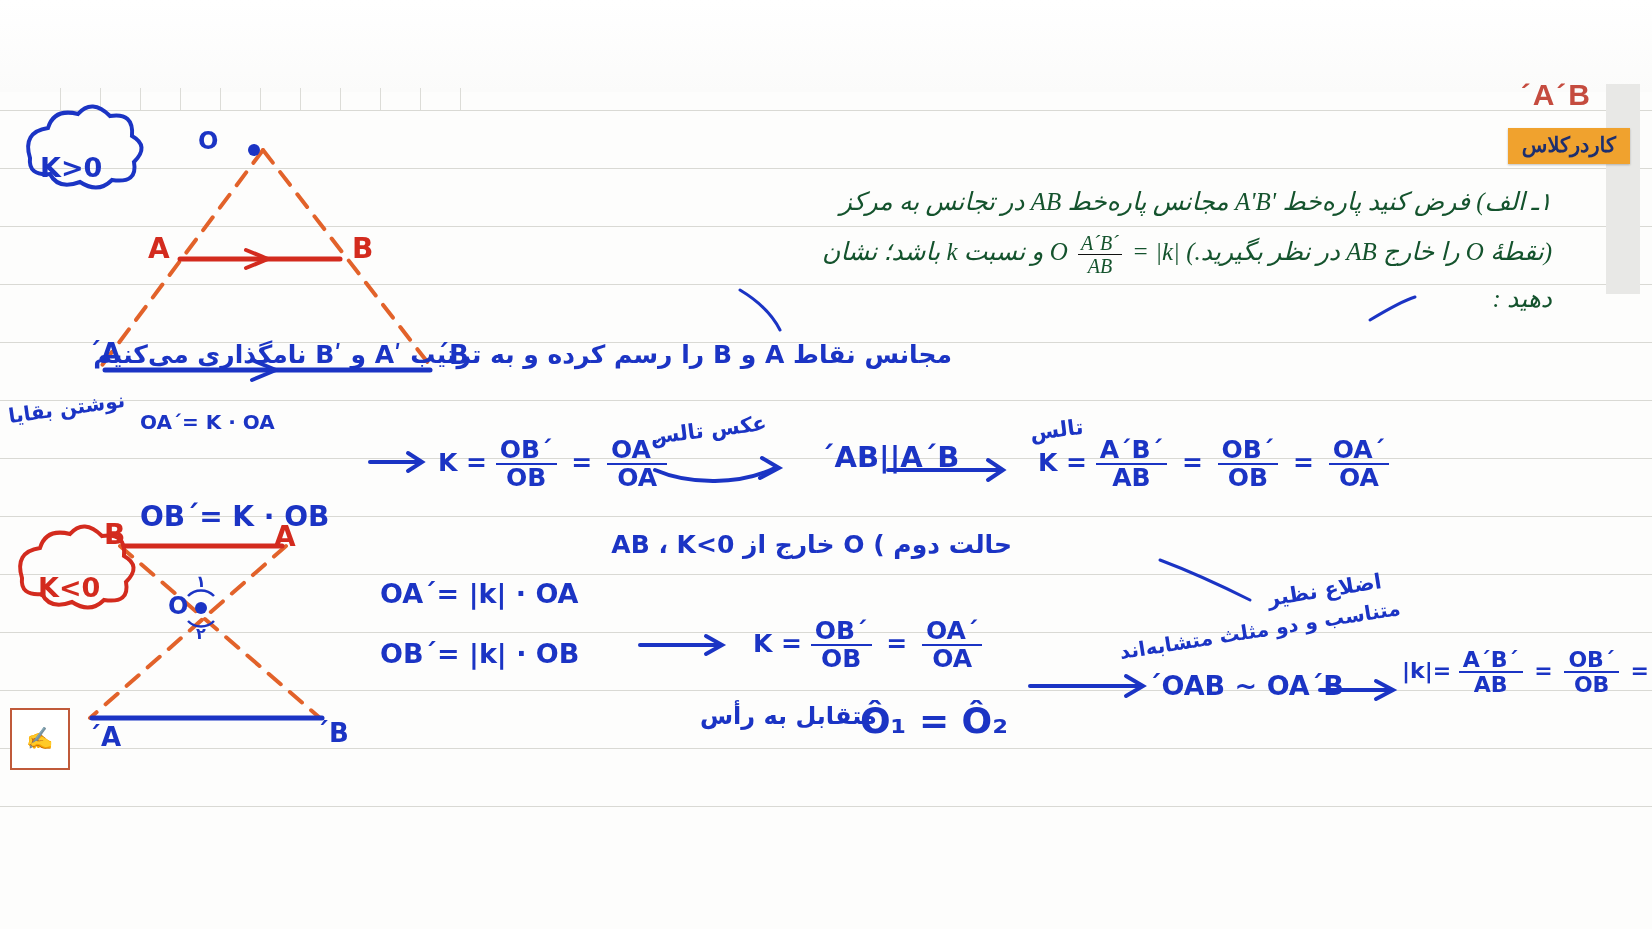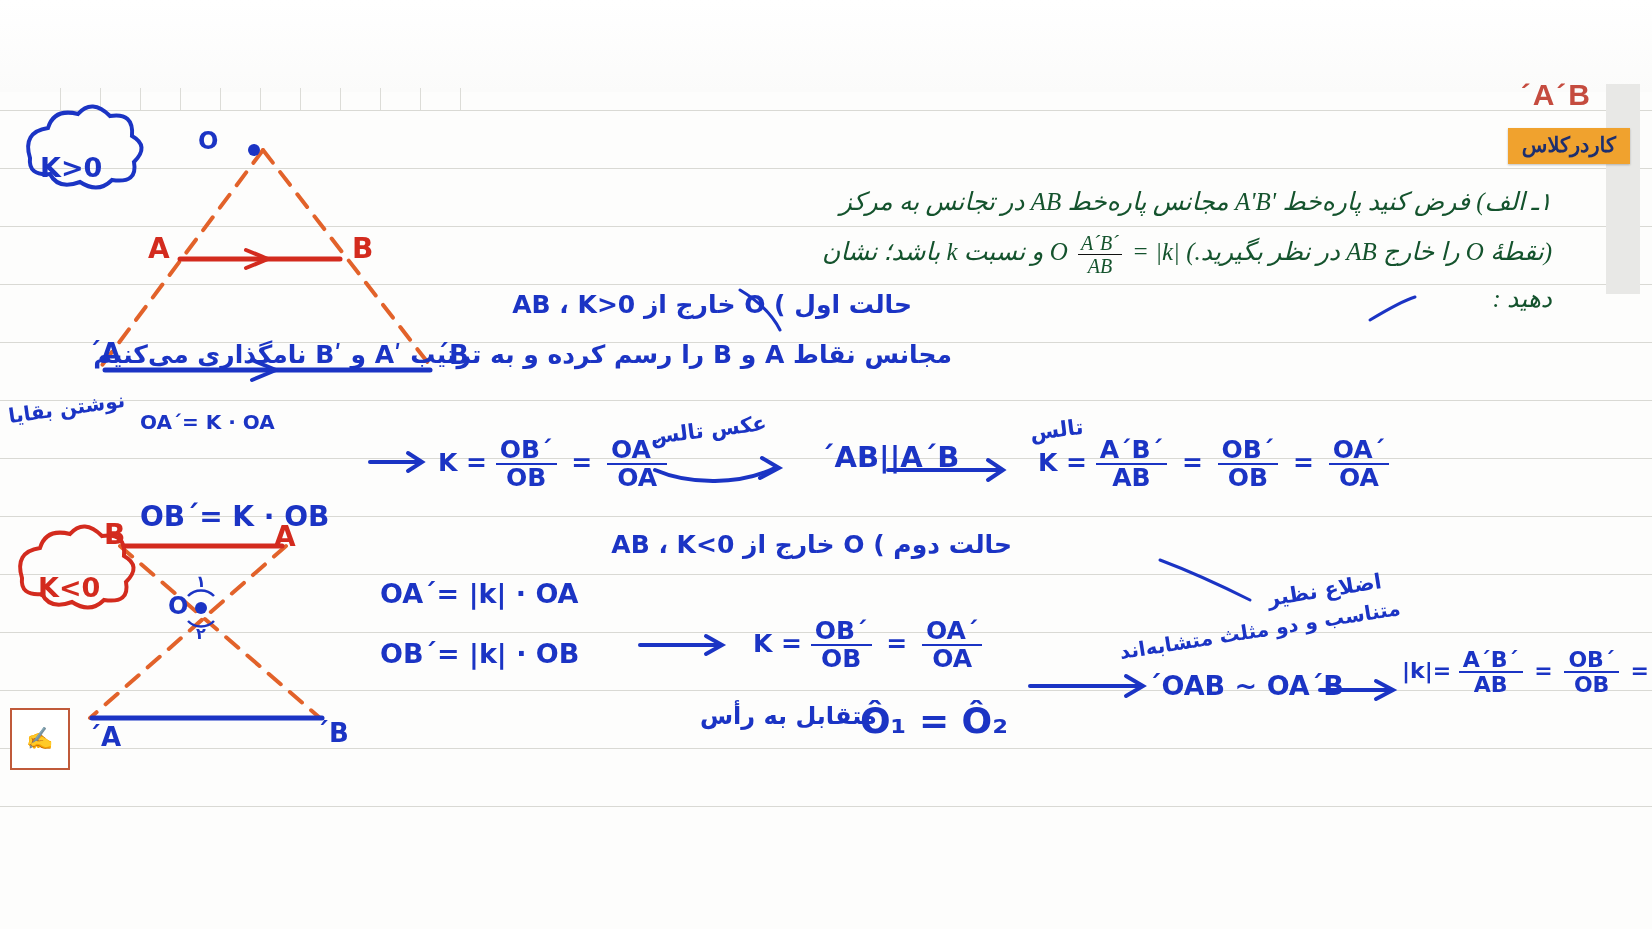--- a/index.html
+++ b/index.html
@@ -208,21 +208,20 @@
   <div class="hw blue" style="left:436px;top:340px;font-size:26px;">B´</div>
 
   <div class="hw red" style="left:104px;top:518px;font-size:28px;">B</div>
   <div class="hw red" style="left:274px;top:520px;font-size:28px;">A</div>
   <div class="hw blue" style="left:168px;top:592px;font-size:24px;">O</div>
   <div class="hw blue" style="left:196px;top:572px;font-size:16px;">١</div>
   <div class="hw blue" style="left:196px;top:624px;font-size:16px;">٢</div>
   <div class="hw blue" style="left:88px;top:722px;font-size:26px;">A´</div>
   <div class="hw blue" style="left:316px;top:718px;font-size:26px;">B´</div>
 
-  <div class="hw hw-fa blue" style="right:740px;top:290px;font-size:25px;">حالت اول )   O خارج از AB ، K&gt;0</div>
   <div class="hw hw-fa blue" style="right:700px;top:340px;font-size:25px;">مجانس نقاط A و B را رسم کرده و به ترتیب ʹA و ʹB نامگذاری می‌کنیم</div>
   <div class="hw hw-fa blue" style="left:8px;top:396px;font-size:20px;transform:rotate(-8deg);">نوشتن بقایا</div>
 
   <div class="hw blue" style="left:140px;top:410px;font-size:20px;">OA´= K · OA</div>
   <div class="hw blue" style="left:140px;top:460px;font-size:28px;margin-top:40px;">OB´= K · OB</div>
 
   <div class="hw blue" style="left:430px;top:437px;font-size:25px;">
     <span class="hfrac">
       <span class="n">OA´</span>
       <span class="d">OA</span>

